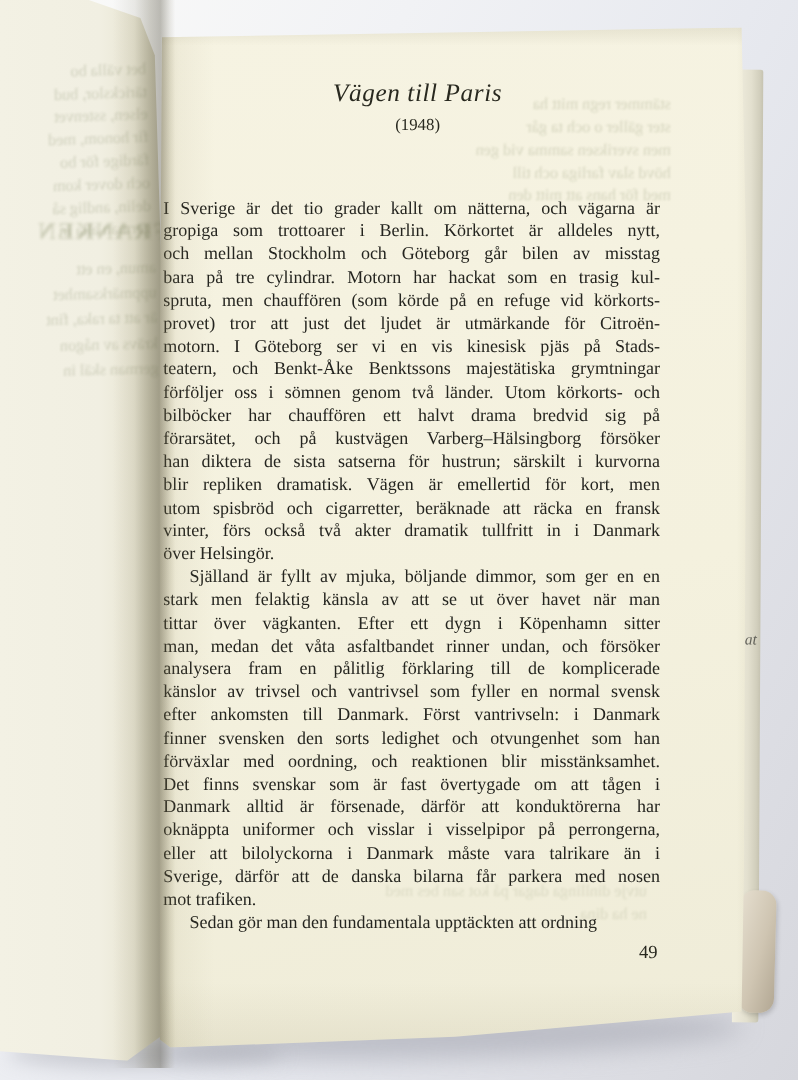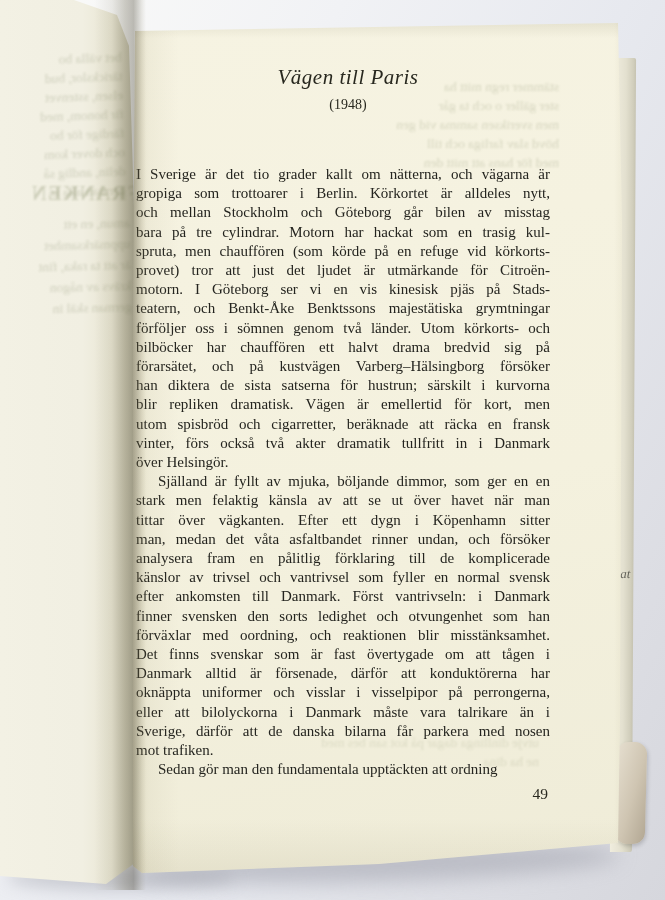--- a/index.html
+++ b/index.html
@@ -20,21 +20,21 @@
   .ghost{color:#8c9172;opacity:.32;filter:blur(1.1px);font-size:13.5px;line-height:19px;}
   .ghost-top{position:absolute;left:-26px;top:50px;width:150px;transform:scaleX(-1) rotate(2deg);}
   .ghost-heading{position:absolute;left:-20px;top:182px;width:160px;transform:scaleX(-1);font-weight:700;font-size:20px;letter-spacing:1.5px;color:#868c68;opacity:.33;filter:blur(1.2px);}
   .ghost-bottom{position:absolute;left:-24px;top:214px;width:155px;transform:scaleX(-1) rotate(1.5deg);line-height:21px;}
   
   .edge-strip{
     position:absolute;left:612px;top:58px;width:22px;height:794px;
     background:linear-gradient(to right,#f0edde 0%,#e3e0cf 55%,#d1cebc 88%,#c6c3b1 100%);
     transform:rotate(0.3deg);border-radius:0 2px 2px 0;
   }
-  .edge-text{position:absolute;left:9px;top:508px;font-style:italic;font-size:13px;color:#45453f;opacity:.8;}
+  .edge-text{position:absolute;left:9px;top:467px;font-style:italic;font-size:13px;color:#45453f;opacity:.8;}
   .jacket-roll{
     position:absolute;left:616px;top:742px;width:30px;height:102px;border-radius:12px;
     background:linear-gradient(105deg,#e6dfd0 0%,#cfc5b2 55%,#b2a793 100%);
     transform:rotate(1.5deg);box-shadow:1px 2px 4px rgba(0,0,0,.18);
   }
   
   .right-page{
     position:absolute;left:129px;top:21px;width:500px;height:858px;
     background:linear-gradient(170deg,#f6f3e2 0%,#f4f1de 55%,#efecd8 100%);
     clip-path:polygon(6px 10px,489px 2px,493px 200px,491px 700px,489px 822px,250px 843px,13px 852px,4px 845px,4px 300px);

